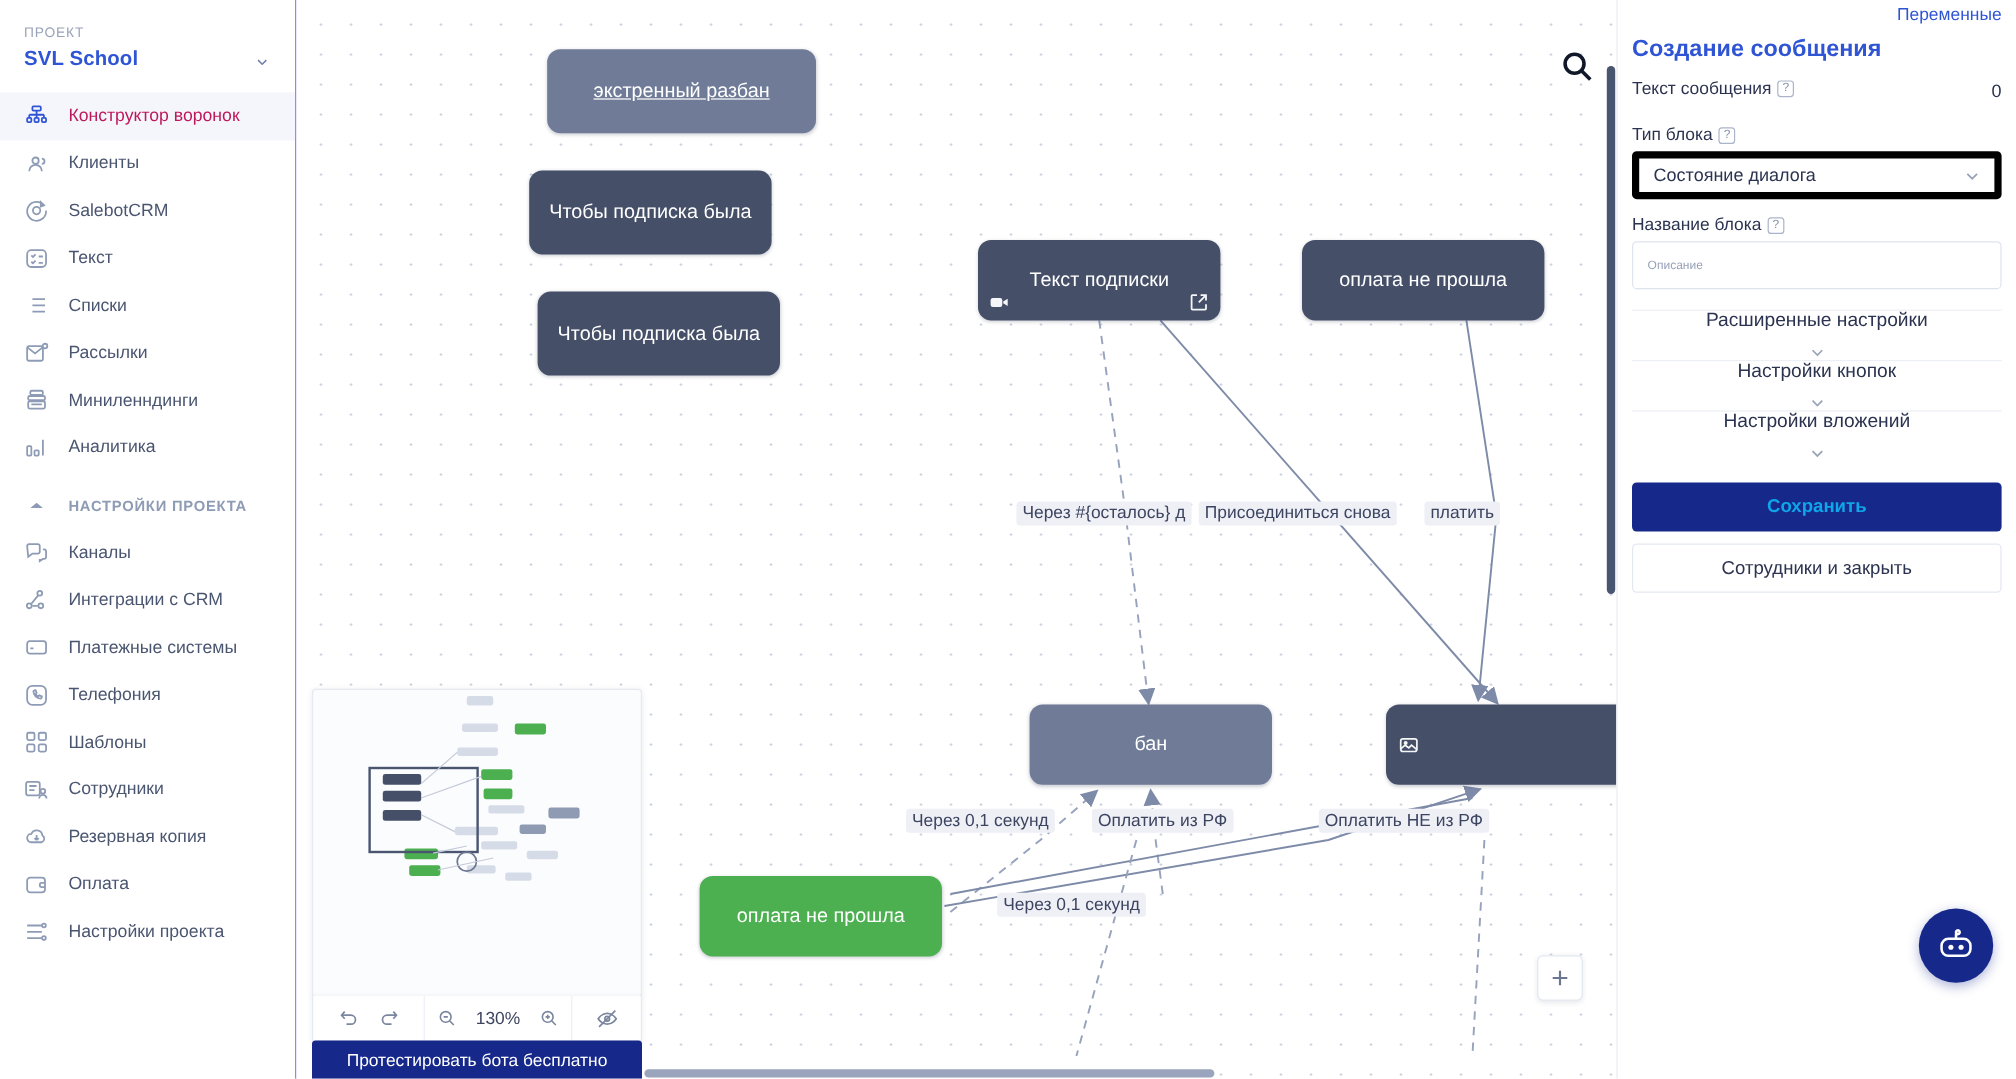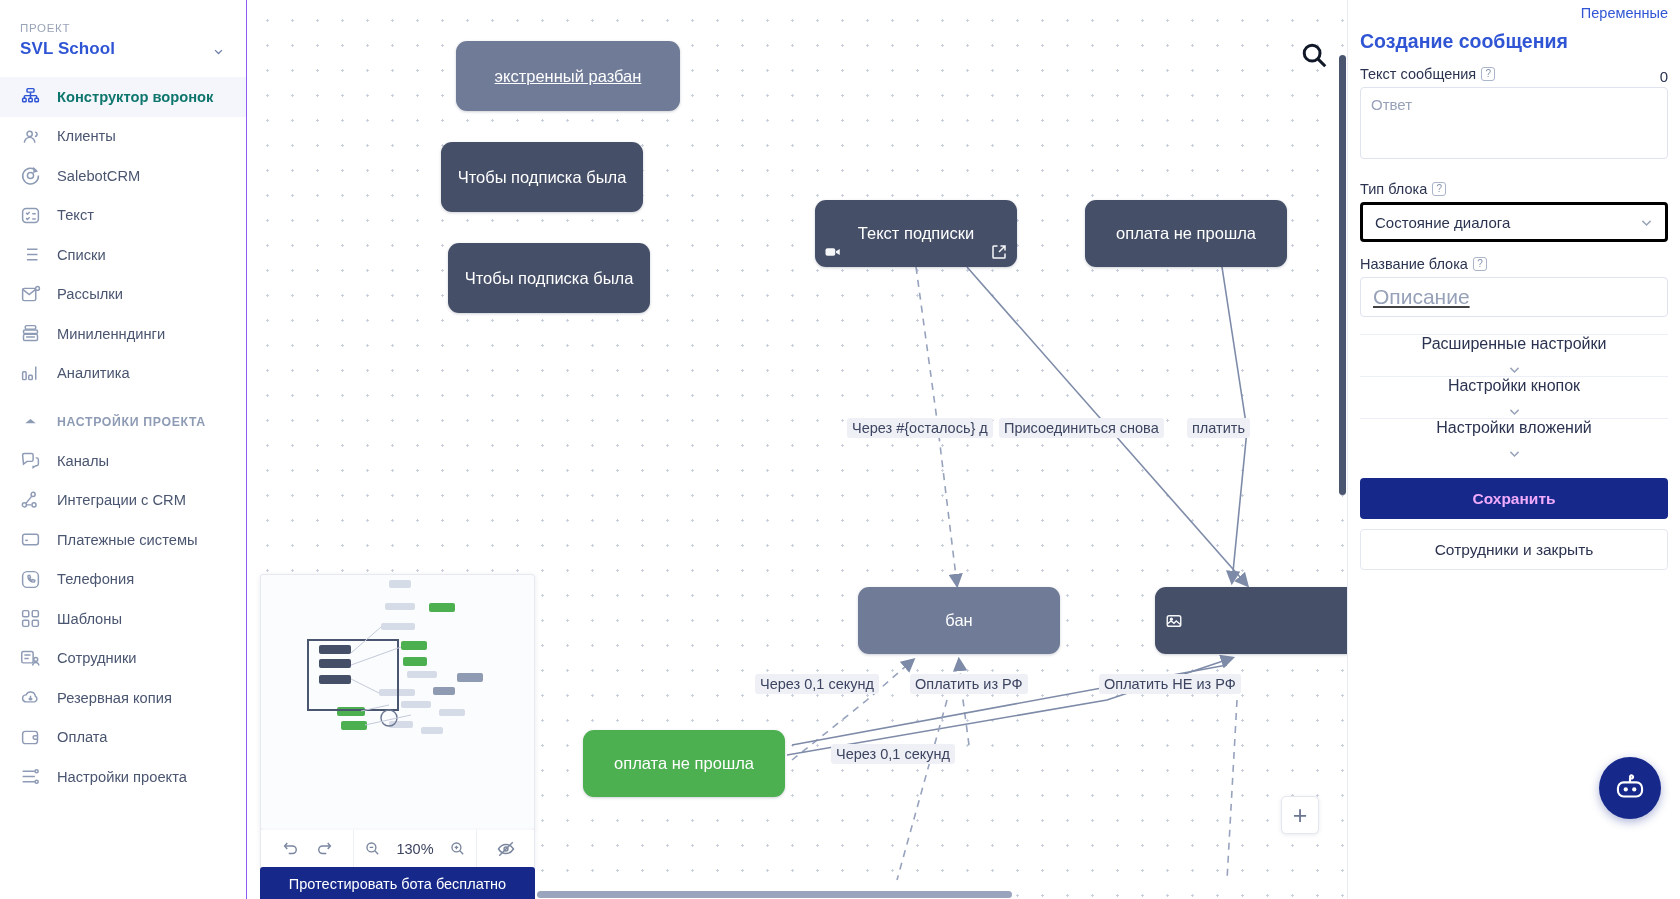--- a/index.html
+++ b/index.html
@@ -29,21 +29,21 @@
     position: absolute; right: 22px; top: 46px;
     width: 11px; height: 11px; color: #6e7fa8;
   }
   .nav { padding-top: 4px; }
   .nav-item {
     display: flex; align-items: center; gap: 16px;
     height: 39.5px; padding: 0 20px; cursor: pointer;
     color: #4a5570; font-size: 14.7px;
   }
   .nav-item .ic { width: 21px; height: 21px; flex: 0 0 21px; color: #8e9bb5; display:flex; align-items:center; justify-content:center;}
-  .nav-item.active { background: #f4f6fc; color: #0f766e; font-weight: 700; }
+  .nav-item.active { background: #f4f6fc; color: #be185d; font-weight: 400; }
   .nav-item.active .ic { color: #2f55d4; }
   .nav-section {
     display: flex; align-items: center; gap: 16px;
     height: 39px; padding: 0 20px; margin-top: 9px;
     color: #8e9bb5; font-size: 12.3px; letter-spacing: .65px;
     font-weight: 600; text-transform: uppercase; cursor: pointer;
   }
   .nav-section .ic { width: 21px; height: 21px; flex:0 0 21px; display:flex; align-items:center; justify-content:center;}
 
   
@@ -155,41 +155,41 @@
   .label-row { display: flex; align-items: center; justify-content: space-between; }
   .char-count { font-size: 15px; color: #2b3350; }
   .textarea {
     width: 100%; height: 72px; border: 1px solid #dfe3ee; border-radius: 4px;
     padding: 8px 10px; font-size: 15px; color: #2b3350;
     font-family: inherit; resize: none; outline: none; position: relative;
   }
   .textarea::placeholder { color: #97a1b8; }
   .gutter { height: 18px; }
   .select {
-    width: 100%; height: 40px; border: 3px solid #000000; border-radius: 4px;
+    width: 100%; height: 40px; border: 6px solid #000000; border-radius: 4px;
     padding: 0 12px; font-size: 15px; color: #2b3350;
     display: flex; align-items: center; justify-content: space-between;
     cursor: pointer; background: #fff;
   }
   .select .chev { color: #9aa4b8; width: 13px; height: 13px; }
   .input {
     width: 100%; height: 40px; border: 1px solid #dfe3ee; border-radius: 4px;
-    padding: 0 12px; font-size: 21px; color: #404040;
-    font-family: inherit; outline: none; text-decoration: underline;
+    padding: 0 12px; font-size: 10px; color: #404040;
+    font-family: inherit; outline: none;
   }
   .input::placeholder { color: #97a1b8; }
   .accordion {
     border-top: 1px solid #edeff6; height: 42px; display: flex;
     align-items: center; justify-content: space-between; cursor: pointer;
     font-size: 16px; color: #2b3350; flex-direction: column;
   }
   .accordion:last-of-type { border-bottom: 1px solid #edeff6; }
   .accordion .chev { color: #9aa4b8; width: 13px; height: 13px; }
   .btn-primary {
-    width: 100%; height: 41px; background: #16298b; color: #f0abfc;
+    width: 100%; height: 41px; background: #16298b; color: #0ea5e9;
     border: none; border-radius: 4px; font-size: 15.5px; font-weight: 700;
     cursor: pointer; margin-top: 18px; font-family: inherit;
   }
   .btn-secondary {
     width: 100%; height: 41px; background: #fff; color: #2b3350;
     border: 1px solid #e3e7f0; border-radius: 4px; font-size: 15.5px;
     cursor: pointer; margin-top: 10px; font-family: inherit;
   }
   .bot-fab {
     position: absolute; right: 19px; bottom: 80px; width: 62px; height: 62px;
@@ -571,21 +571,20 @@
     <div class="vars-link">Переменные</div>
     <div class="panel-title">Создание сообщения</div>
 
     <div class="label-row">
       <div class="field-label">
         <span>Текст сообщения</span>
         <span class="qmark">?</span>
       </div>
       <div class="char-count">0</div>
     </div>
-    <textarea class="textarea" placeholder="Ответ" style=""></textarea>
 
     <div class="gutter"></div>
 
     <div class="field-label">
       <span>Тип блока</span>
       <span class="qmark">?</span>
     </div>
     <div class="select">
       <span>Состояние диалога</span>
       <svg class="chev" viewBox="0 0 16 16" fill="none" stroke="currentColor" stroke-width="1.8">

